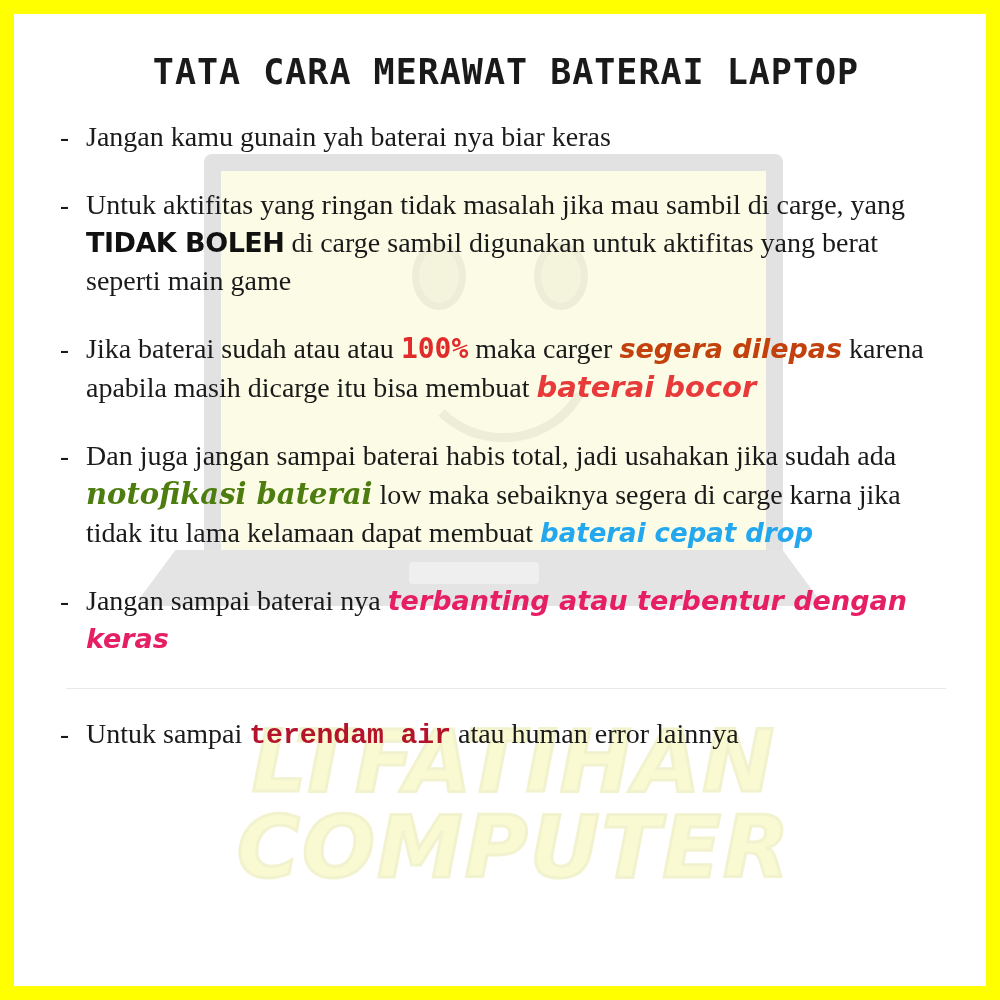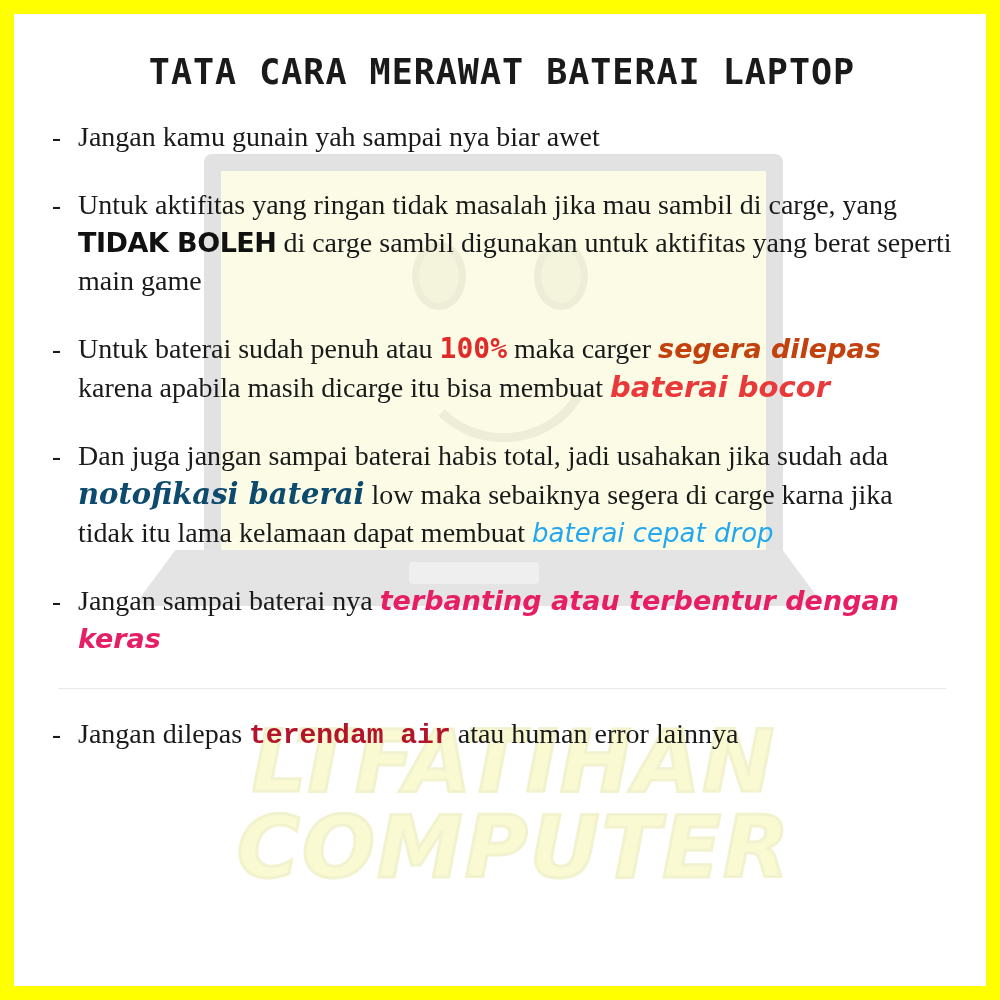--- a/index.html
+++ b/index.html
@@ -94,21 +94,21 @@
     color: #fafad2;
     -webkit-text-stroke: 3px #f2f2cf;
     text-transform: uppercase;
     line-height: 1;
   }
 
   
   .content {
     position: relative;
     z-index: 2;
-    padding: 26px 26px 0 30px;
+    padding: 26px 26px 0 38px;
   }
   .title {
     text-align: center;
     font-family: "DejaVu Sans Mono", monospace;
     font-weight: bold;
     font-size: 35px;
     letter-spacing: 1px;
     color: #1a1a1a;
     margin: 12px 0 26px 0;
     white-space: nowrap;
@@ -172,25 +172,25 @@
     font-weight: bold;
     font-style: italic;
     font-size: 29px;
     color: #e83a3a;
   }
   .em-blue-italic {
     font-family: "DejaVu Serif", serif;
     font-style: italic;
     font-weight: bold;
     font-size: 29px;
-    color: #0c4a6e;
+    color: #4d7c0f;
   }
   .em-cyan {
     font-family: "DejaVu Sans", sans-serif;
-    font-weight: normal;
+    font-weight: bold;
     font-style: italic;
     font-size: 26px;
     color: #23a8ef;
   }
   .em-pink-italic {
     font-family: "DejaVu Sans", sans-serif;
     font-weight: bold;
     font-style: italic;
     font-size: 27px;
     color: #e61f64;
@@ -215,39 +215,39 @@
     <div class="laptop-base"></div>
     <div class="laptop-pad"></div>
     <div class="brand-wm">LTFATIHAN COMPUTER</div>
   </div>
 
   <div class="content">
     <div class="title">TATA CARA MERAWAT BATERAI LAPTOP</div>
     <div id="items">
         <div class="item">
           <div class="dash">-</div>
-          <div class="body"><span>Jangan kamu gunain yah sampai nya biar awet</span></div>
+          <div class="body"><span>Jangan kamu gunain yah baterai nya biar keras</span></div>
         </div>
         <div class="item">
           <div class="dash">-</div>
           <div class="body"><span>Untuk aktifitas yang ringan tidak masalah jika mau sambil di carge, yang </span><span class="em-bold-block">TIDAK BOLEH</span><span> di carge sambil digunakan untuk aktifitas yang berat seperti main game</span></div>
         </div>
         <div class="item">
           <div class="dash">-</div>
-          <div class="body"><span>Untuk baterai sudah penuh atau </span><span class="em-red-mono">100%</span><span> maka carger </span><span class="em-green">segera dilepas</span><span> karena apabila masih dicarge itu bisa membuat </span><span class="em-red-script">baterai bocor</span></div>
+          <div class="body"><span>Jika baterai sudah atau atau </span><span class="em-red-mono">100%</span><span> maka carger </span><span class="em-green">segera dilepas</span><span> karena apabila masih dicarge itu bisa membuat </span><span class="em-red-script">baterai bocor</span></div>
         </div>
         <div class="item">
           <div class="dash">-</div>
           <div class="body"><span>Dan juga jangan sampai baterai habis total, jadi usahakan jika sudah ada </span><span class="em-blue-italic">notofikasi baterai</span><span> low maka sebaiknya segera di carge karna jika tidak itu lama kelamaan dapat membuat </span><span class="em-cyan">baterai cepat drop</span></div>
         </div>
         <div class="item">
           <div class="dash">-</div>
           <div class="body"><span>Jangan sampai baterai nya </span><span class="em-pink-italic">terbanting atau terbentur dengan keras</span></div>
         </div>
         <div class="sep"></div>
         <div class="item">
           <div class="dash">-</div>
-          <div class="body"><span>Jangan dilepas </span><span class="em-dark-red-mono">terendam air</span><span> atau human error lainnya</span></div>
+          <div class="body"><span>Untuk sampai </span><span class="em-dark-red-mono">terendam air</span><span> atau human error lainnya</span></div>
         </div>
       </div>
   </div>
 
 </div>
 
 </body></html>

